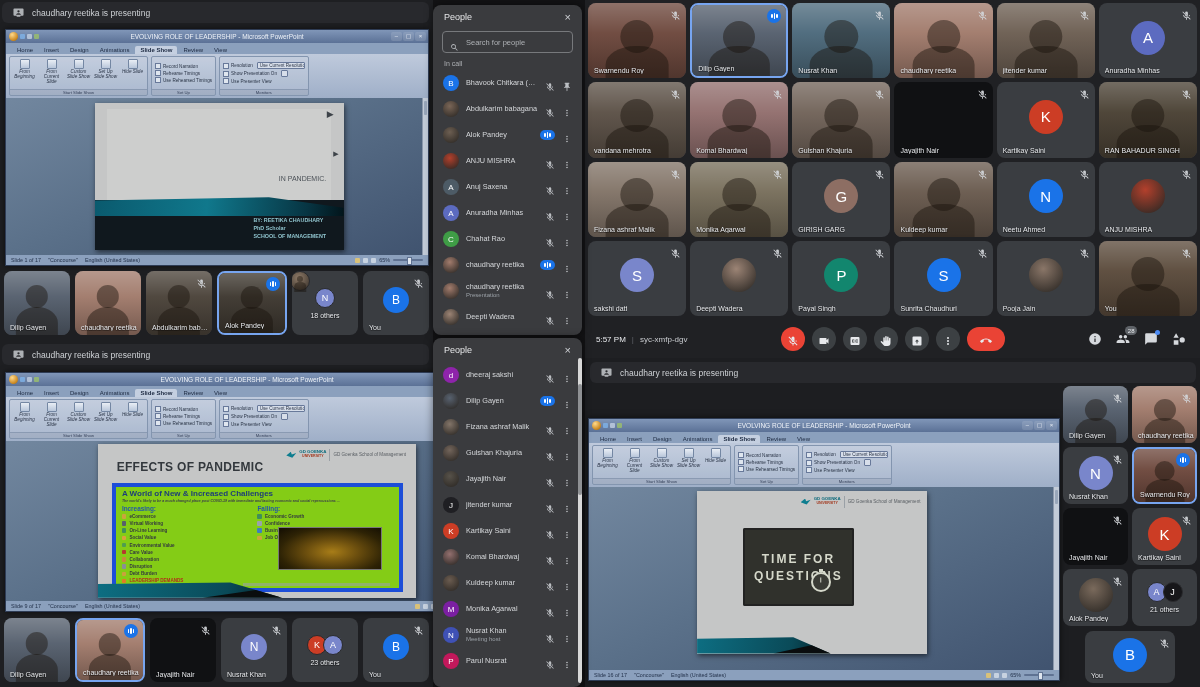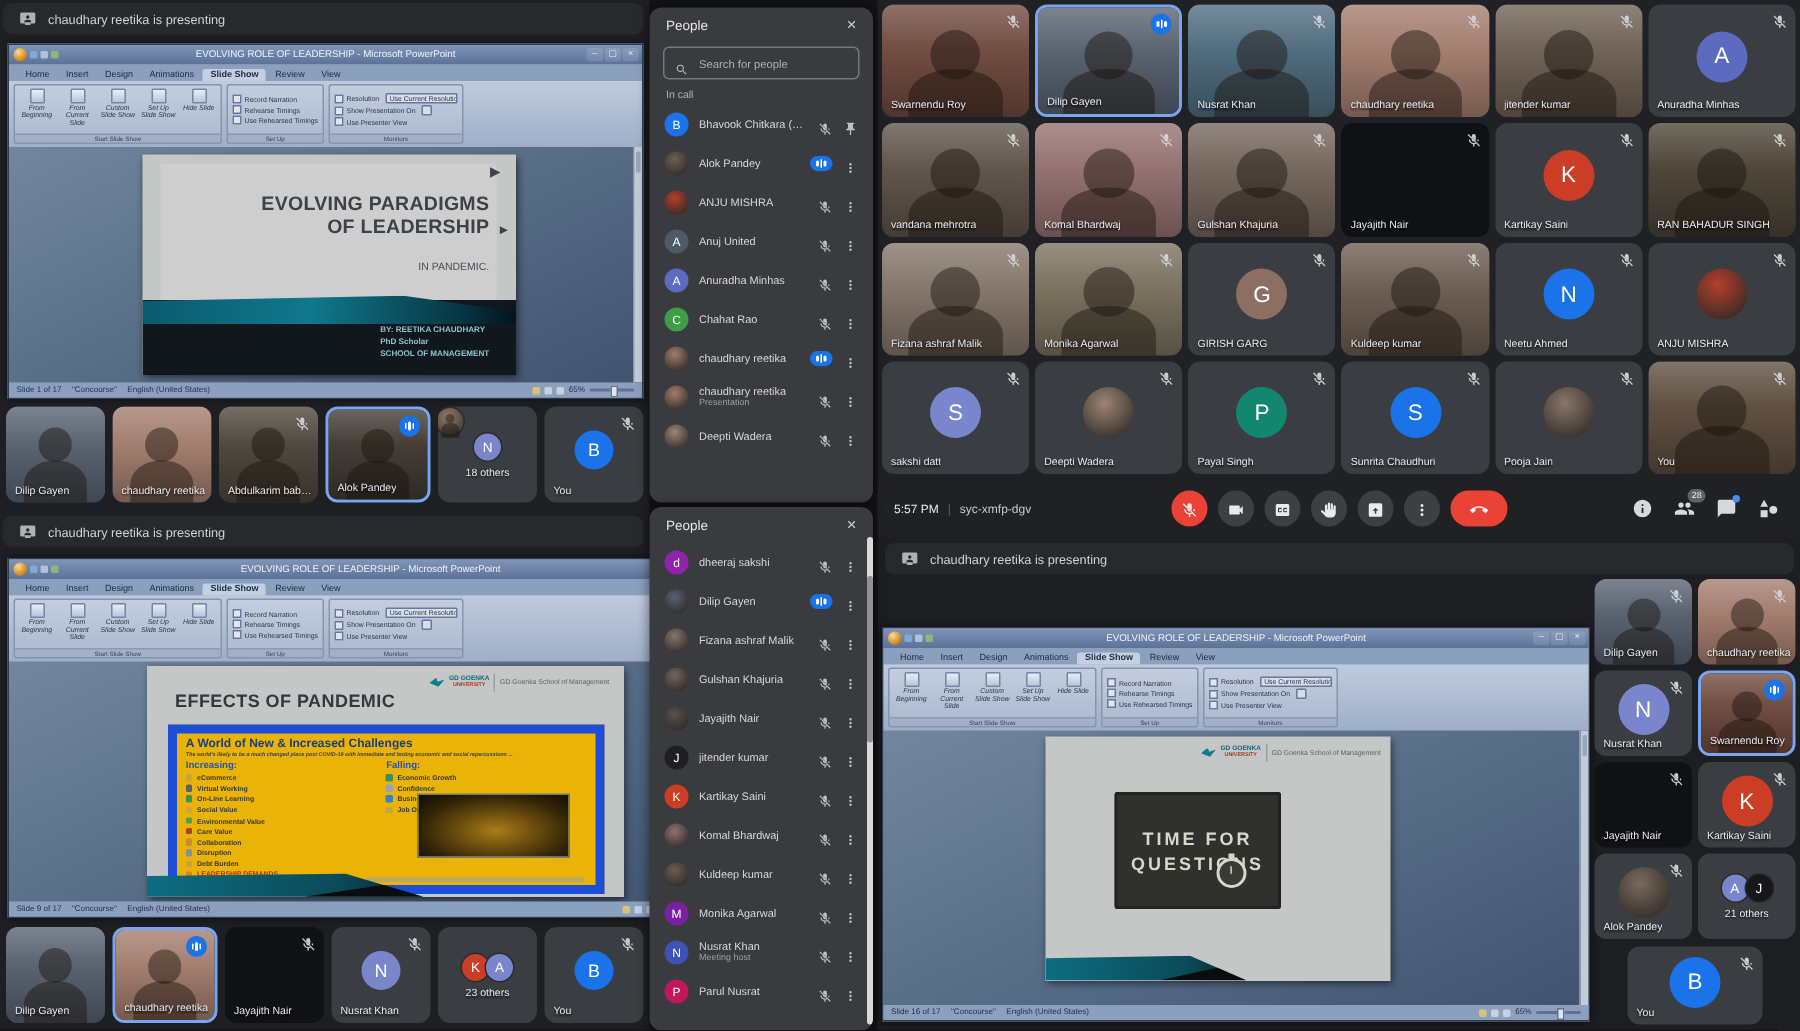--- a/index.html
+++ b/index.html
@@ -59,21 +59,21 @@
   .s1-by{position:absolute;right:7%;bottom:7%;font-size:5.4px;line-height:1.5;color:#8fc3cd;font-weight:bold;text-align:left;}
 
   
   .se-logo{position:absolute;right:3%;top:3%;display:flex;align-items:center;gap:3px;font-size:4.4px;line-height:1.1;}
   .se-bird{width:10px;height:6px;background:#0e7d8f;clip-path:polygon(0 60%,45% 0,55% 45%,100% 20%,60% 100%);}
   .se-uni{color:#0d6b7c;font-weight:bold;text-align:center;}
   .se-uni em{display:block;font-style:normal;color:#a33b22;font-size:3.6px;}
   .se-sep{width:1px;height:12px;background:#9aa0a6;}
   .se-school{color:#5c6166;font-size:4.6px;}
   .se-title{position:absolute;left:6%;top:10%;font-size:12px;font-weight:bold;color:#33383d;letter-spacing:.3px;}
-  .se-box{position:absolute;left:4.5%;right:4%;top:25%;height:66%;background:#eab308;border:6px solid #1d4ed8;}
+  .se-box{position:absolute;left:4.5%;right:4%;top:25%;height:66%;background:#84cc16;border:4px solid #1d4ed8;}
   .se-head{color:#1e3e78;font-weight:bold;font-size:8px;padding:2px 6px 0;}
   .se-intro{font-size:3.6px;font-style:italic;font-weight:bold;color:#3d4248;padding:1px 6px 2px;}
   .se-cols{display:flex;padding:0 6px;}
   .se-col{flex:1;}
   .se-collabel{color:#2356a8;font-weight:bold;font-size:6.4px;margin-bottom:1px;}
   .se-item{display:flex;align-items:center;gap:3px;font-size:4.6px;font-weight:bold;color:#34393f;margin:2.2px 0;}
   .se-item i{width:4.5px;height:4.5px;border-radius:1px;flex:0 0 auto;}
   .se-item.red{color:#b23019;}
   .se-img{position:absolute;right:6%;top:40%;width:36%;height:40%;background:radial-gradient(ellipse at 52% 58%,#a87d18 0%,#6b4e0e 35%,#2e2305 70%,#120d02 100%);border:1px solid #777;}
   .se-note{position:absolute;right:3%;bottom:2%;width:52%;height:3px;background:#9aa0a6;opacity:.6;}
@@ -238,23 +238,20 @@
          <span class="rrow"><i class="rbx"></i>Use Presenter View</span>
        </div>
        <div class="rgl">Monitors</div>
      </div>
         </div>
       <div class="canvas">
         <div class="slide" style="left:21%;top:3%;width:59%;height:94%;">
           <div class="s1-box"></div>
           <span class="s1-arr" style="right:4%;top:5%;">▶</span>
           <span class="s1-arr" style="right:2%;top:32%;font-size:7px;">▶</span>
-          <div class="s1-title">
-            <span>EVOLVING PARADIGMS</span><br><span>OF LEADERSHIP</span>
-          </div>
           <div class="s1-sub">IN PANDEMIC.</div>
           <div class="s1-low"></div>
           <div class="s1-wave"></div>
           <div class="s1-by">
             <span>BY: REETIKA CHAUDHARY</span><br>
             <span>PhD Scholar</span><br>
             <span>SCHOOL OF MANAGEMENT</span>
           </div>
         </div>
         <div class="vscroll">
@@ -927,20 +924,32 @@
             <span class="pname">Bhavook Chitkara (You)</span>
           </span>
           <span class="pmic"><svg viewBox="0 0 24 24">
               <path fill="currentColor" d="M12 14a3 3 0 0 0 3-3V6a3 3 0 0 0-6 0v1.2l5.9 5.9c.07-.23.1-.6.1-1.1zM17.3 11c0 .6-.1 1.2-.3 1.7l1.5 1.5c.5-1 .8-2.1.8-3.2h-2zM4.3 3 3 4.3l6 6V11a3 3 0 0 0 4.2 2.7l1.7 1.7c-.8.4-1.8.6-2.9.6-3 0-5.3-2.3-5.3-5H4.7c0 3.4 2.7 6.2 6.3 6.7V21h2v-3.3c.9-.1 1.7-.4 2.5-.9l4.2 4.2 1.3-1.3L4.3 3z"></path>
             </svg></span>
           <span class="pact"><svg viewBox="0 0 24 24">
               <path fill="currentColor" d="M16 9V4h1a1 1 0 0 0 0-2H7a1 1 0 0 0 0 2h1v5c0 1.7-1.3 3-3 3v2h5.97v7l1 1 1-1v-7H19v-2c-1.7 0-3-1.3-3-3z"></path>
             </svg></span>
         </div>
         <div class="prow">
+          <span class="pav photo" style="--bg:#7a6657"></span>
+          <span class="pinfo">
+            <span class="pname">Abdulkarim babagana</span>
+          </span>
+          <span class="pmic"><svg viewBox="0 0 24 24">
+              <path fill="currentColor" d="M12 14a3 3 0 0 0 3-3V6a3 3 0 0 0-6 0v1.2l5.9 5.9c.07-.23.1-.6.1-1.1zM17.3 11c0 .6-.1 1.2-.3 1.7l1.5 1.5c.5-1 .8-2.1.8-3.2h-2zM4.3 3 3 4.3l6 6V11a3 3 0 0 0 4.2 2.7l1.7 1.7c-.8.4-1.8.6-2.9.6-3 0-5.3-2.3-5.3-5H4.7c0 3.4 2.7 6.2 6.3 6.7V21h2v-3.3c.9-.1 1.7-.4 2.5-.9l4.2 4.2 1.3-1.3L4.3 3z"></path>
+            </svg></span>
+          <span class="pact"><svg viewBox="0 0 24 24">
+              <path fill="currentColor" d="M12 8a2 2 0 1 0 0-4 2 2 0 0 0 0 4zm0 2a2 2 0 1 0 0 4 2 2 0 0 0 0-4zm0 6a2 2 0 1 0 0 4 2 2 0 0 0 0-4z"></path>
+            </svg></span>
+        </div>
+        <div class="prow">
           <span class="pav photo" style="--bg:#6d5f52"></span>
           <span class="pinfo">
             <span class="pname">Alok Pandey</span>
           </span>
           <span class="pill">
             <i></i>
             <i></i>
             <i></i>
           </span>
           <span class="pact"><svg viewBox="0 0 24 24">
@@ -955,21 +964,21 @@
           <span class="pmic"><svg viewBox="0 0 24 24">
               <path fill="currentColor" d="M12 14a3 3 0 0 0 3-3V6a3 3 0 0 0-6 0v1.2l5.9 5.9c.07-.23.1-.6.1-1.1zM17.3 11c0 .6-.1 1.2-.3 1.7l1.5 1.5c.5-1 .8-2.1.8-3.2h-2zM4.3 3 3 4.3l6 6V11a3 3 0 0 0 4.2 2.7l1.7 1.7c-.8.4-1.8.6-2.9.6-3 0-5.3-2.3-5.3-5H4.7c0 3.4 2.7 6.2 6.3 6.7V21h2v-3.3c.9-.1 1.7-.4 2.5-.9l4.2 4.2 1.3-1.3L4.3 3z"></path>
             </svg></span>
           <span class="pact"><svg viewBox="0 0 24 24">
               <path fill="currentColor" d="M12 8a2 2 0 1 0 0-4 2 2 0 0 0 0 4zm0 2a2 2 0 1 0 0 4 2 2 0 0 0 0-4zm0 6a2 2 0 1 0 0 4 2 2 0 0 0 0-4z"></path>
             </svg></span>
         </div>
         <div class="prow">
           <span class="pav" style="background:#4d5b66">A</span>
           <span class="pinfo">
-            <span class="pname">Anuj United</span>
+            <span class="pname">Anuj Saxena</span>
           </span>
           <span class="pmic"><svg viewBox="0 0 24 24">
               <path fill="currentColor" d="M12 14a3 3 0 0 0 3-3V6a3 3 0 0 0-6 0v1.2l5.9 5.9c.07-.23.1-.6.1-1.1zM17.3 11c0 .6-.1 1.2-.3 1.7l1.5 1.5c.5-1 .8-2.1.8-3.2h-2zM4.3 3 3 4.3l6 6V11a3 3 0 0 0 4.2 2.7l1.7 1.7c-.8.4-1.8.6-2.9.6-3 0-5.3-2.3-5.3-5H4.7c0 3.4 2.7 6.2 6.3 6.7V21h2v-3.3c.9-.1 1.7-.4 2.5-.9l4.2 4.2 1.3-1.3L4.3 3z"></path>
             </svg></span>
           <span class="pact"><svg viewBox="0 0 24 24">
               <path fill="currentColor" d="M12 8a2 2 0 1 0 0-4 2 2 0 0 0 0 4zm0 2a2 2 0 1 0 0 4 2 2 0 0 0 0-4zm0 6a2 2 0 1 0 0 4 2 2 0 0 0 0-4z"></path>
             </svg></span>
         </div>
         <div class="prow">
           <span class="pav" style="background:#5c6bc0">A</span>

